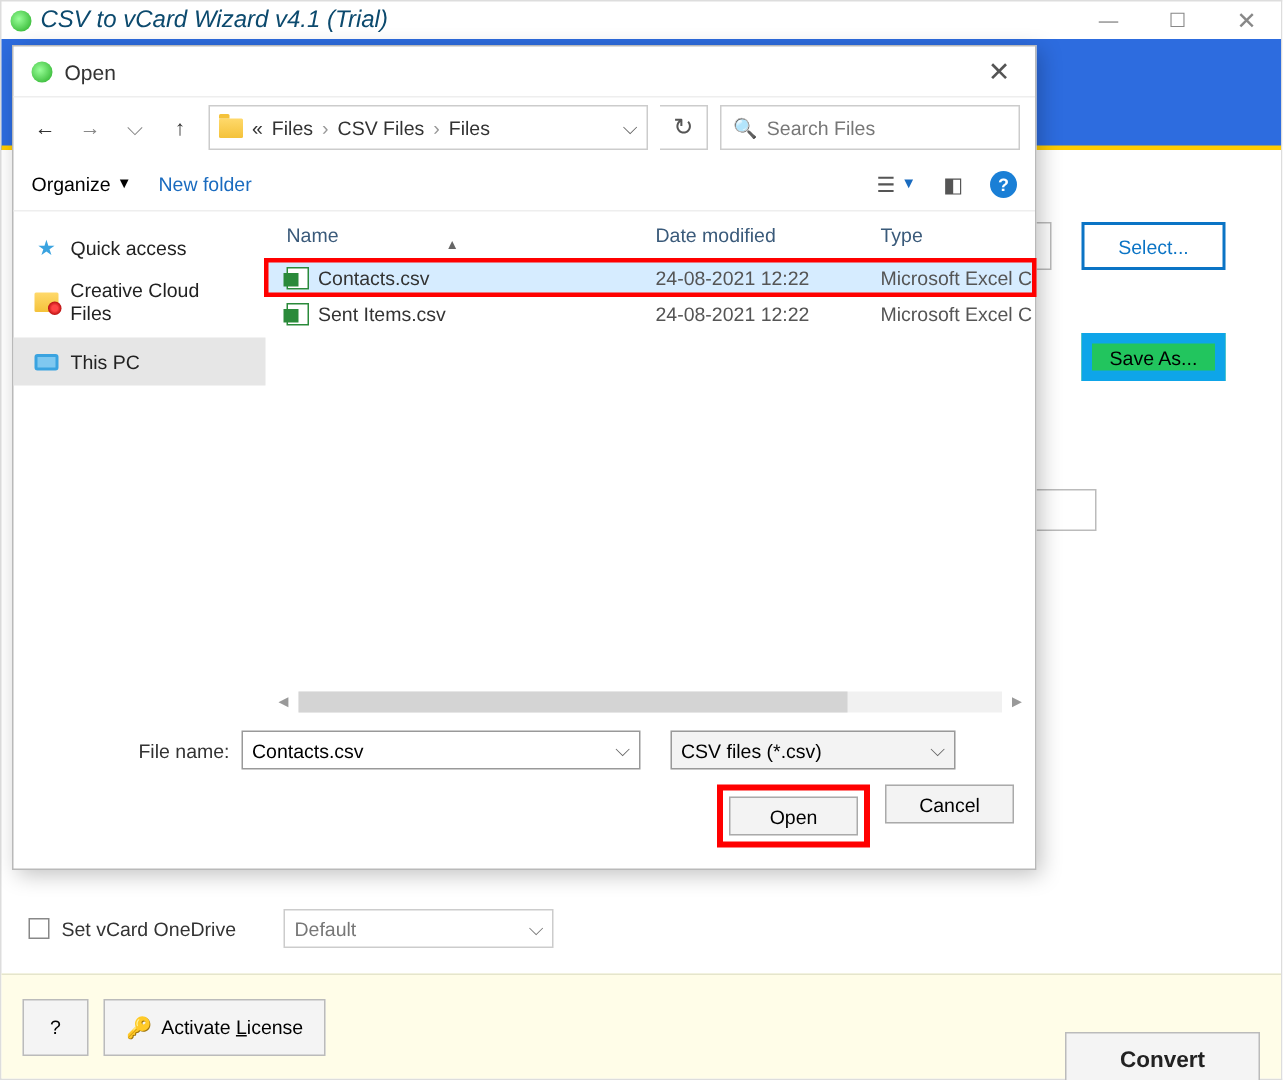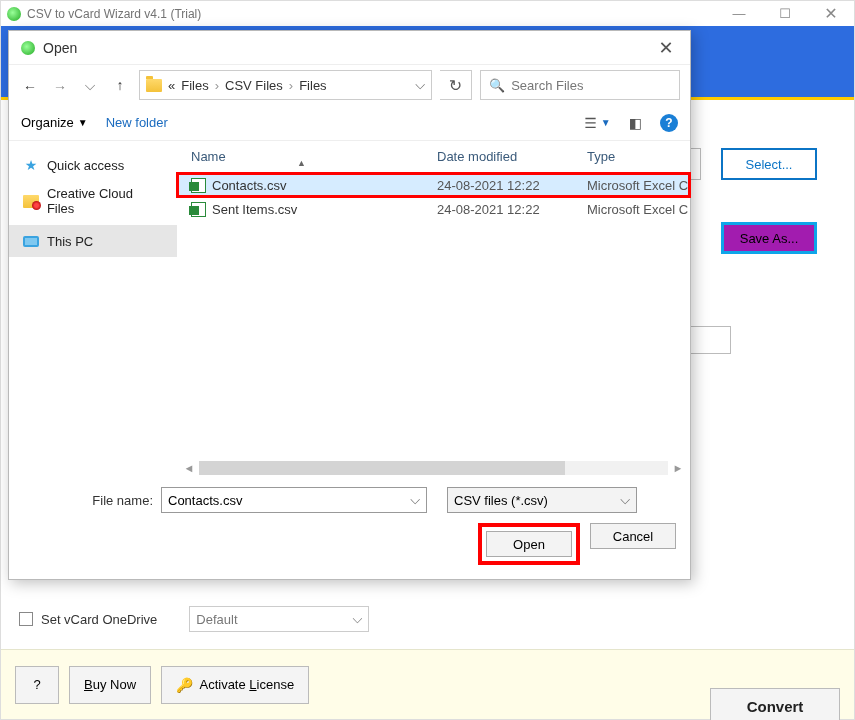--- a/index.html
+++ b/index.html
@@ -1,28 +1,28 @@
 <!DOCTYPE html>
 <html><head>
 <meta charset="utf-8">
 <style>
   * { box-sizing: border-box; margin: 0; padding: 0; font-family: "Segoe UI", Tahoma, sans-serif; }
   body { width: 855px; height: 720px; background: #fff; overflow: hidden; position: relative; }
 
   
   .titlebar { height: 26px; display: flex; align-items: center; padding-left: 6px; border: 1px solid #ddd; border-bottom: none; }
   .titlebar .icon { width: 14px; height: 14px; border-radius: 50%; background: radial-gradient(circle at 40% 40%, #9f9, #2a2); margin-right: 6px; }
-  .titlebar .title { font-size: 12px; color: #737373; flex: 1; }
+  .titlebar .title { font-size: 16px; color: #0c4a6e; flex: 1; font-style: italic; }
   .winbtn { width: 46px; height: 26px; display: flex; align-items: center; justify-content: center; color: #888; font-size: 13px; }
   .winbtn.close { font-size: 16px; }
 
   
   .main-body { position: absolute; top: 26px; left: 0; width: 100%; height: calc(100% - 26px); border:1px solid #ddd; border-top:none;}
   .blue-band { height: 74px; background: #2d6cdf; border-bottom: 3px solid #ffcc00; }
-  .btnx { width: 96px; height: 32px; font-size: 13px; background: #a21caf; border:3px solid #0ea5e9; cursor:pointer;}
+  .btnx { width: 96px; height: 32px; font-size: 13px; background: #22c55e; border:7px solid #0ea5e9; cursor:pointer;}
   .btnx.sel { border:2px solid #0b74c5; color:#0b74c5; background:#fff;}
   .input-stub { position:absolute; left:610px; width:90px; height:32px; border:1px solid #bbb; background:#fff;}
 
   .set-encoding-row { position:absolute; left:18px; top:580px; display:flex; align-items:center; gap:8px; font-size:13px; color:#333;}
   .chk { width:14px; height:14px; border:1px solid #888; background:#fff;}
   .enc-sel { width:180px; height:26px; border:1px solid #ccc; color:#777; padding:0 6px; display:flex; align-items:center; justify-content:space-between;}
 
   .footer { position:absolute; bottom:0; left:0; width:100%; height:70px; background:#fffde8; border-top:1px solid #e5e5cc; display:flex; align-items:center; padding:0 14px; gap:10px;}
   .fbtn { height:38px; padding:0 14px; font-size:13px; background:#f4f4f4; border:1px solid #bbb; display:flex; align-items:center; gap:6px; cursor:pointer;}
   .fbtn .u { text-decoration: underline; }
@@ -122,23 +122,20 @@
     <span>Set vCard OneDrive</span>
     <div class="enc-sel" style="margin-left:24px;">
       <span>Default</span>
       <span>⌵</span>
     </div>
   </div>
 
   <div class="footer">
     <div class="fbtn" style="width:44px;justify-content:center;">
       <span>?</span>
-    </div>
-    <div class="fbtn">
-      <span><span class="u">B</span><span>uy Now</span></span>
     </div>
     <div class="fbtn">
       <span class="key">🔑</span>
       <span><span>Activate </span><span class="u">L</span><span>icense</span></span>
     </div>
     <div class="fbtn convert" style="width:130px;justify-content:center;">
       <span>Convert</span>
     </div>
   </div>
 </div>

